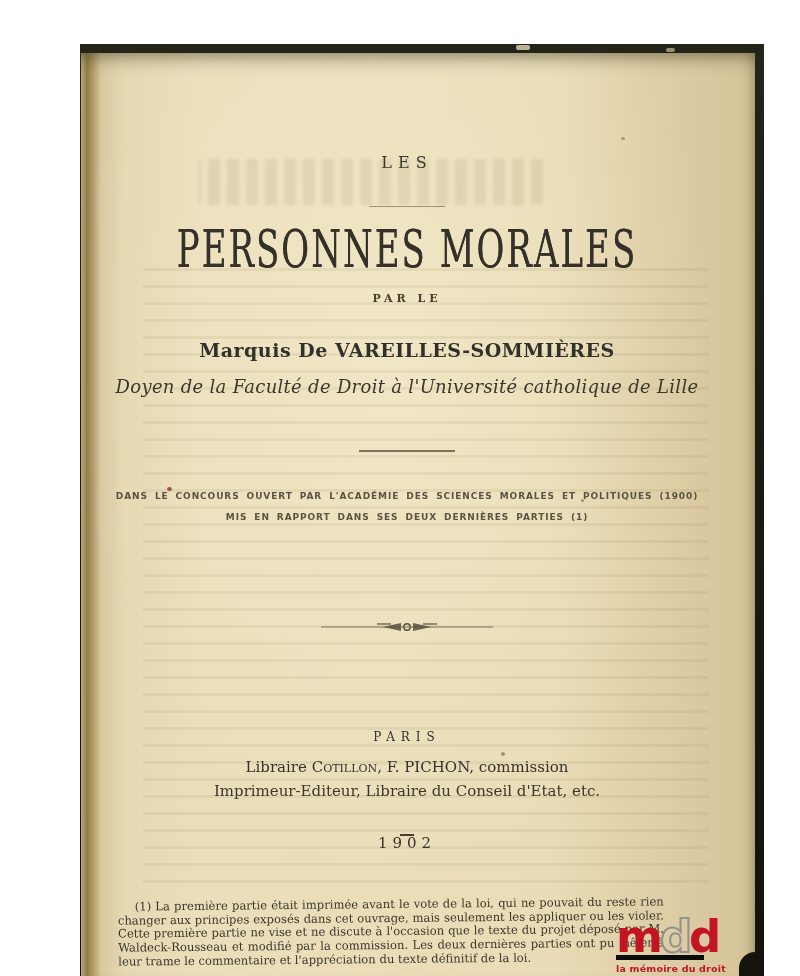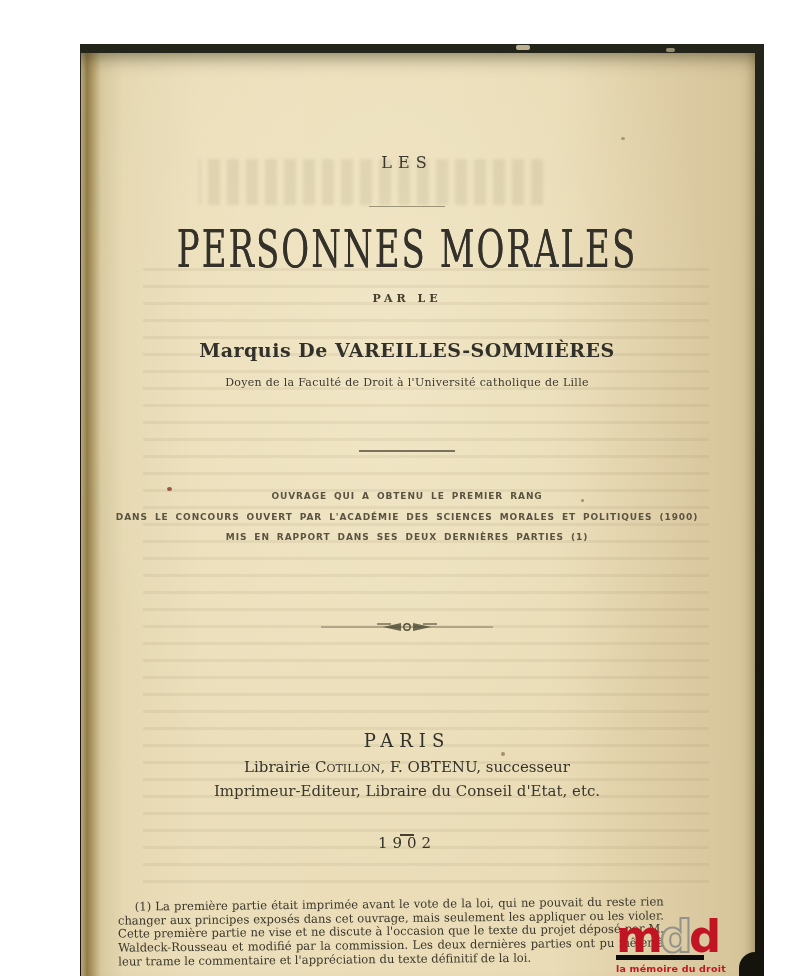--- a/index.html
+++ b/index.html
@@ -50,31 +50,31 @@
   .series-rule{top:139px;}
   .series-rule span{display:inline-block;width:76px;border-top:1px solid rgba(92,84,60,.55);}
   .title{top:168px;}
   .title span{
     display:inline-block;font-size:34px;letter-spacing:2px;color:#34312a;
     transform:scaleY(1.55);transform-origin:50% 18%;
     text-shadow:0 0 .5px rgba(52,49,42,.8);
   }
   .byline{top:239px;font-size:11px;font-weight:bold;letter-spacing:4px;color:#46412f;}
   .author{top:286px;font-size:19px;font-weight:bold;letter-spacing:.5px;color:#32302a;}
-  .author-role{top:323px;font-size:11px;letter-spacing:.3px;color:#3b372c;}
+  .author-role{top:323px;font-size:18px;font-style:italic;letter-spacing:.3px;color:#3b372c;}
   .section-rule{top:384px;}
   .section-rule span{display:inline-block;width:96px;border-top:2px solid rgba(72,65,45,.70);}
   .award{
     top:433px;font-family:"DejaVu Sans", sans-serif;
     font-size:9px;font-weight:bold;letter-spacing:.9px;word-spacing:3px;
     line-height:20.5px;color:#5b5341;
   }
   .award sup{font-size:6.5px;}
   .ornament{top:566px;}
-  .city{top:677px;font-size:18px;letter-spacing:6px;color:#33312b;}
+  .city{top:677px;font-size:12px;letter-spacing:6px;color:#33312b;}
   .publisher{top:705px;font-size:15px;color:#35322b;}
   .publisher .sc{font-variant:small-caps;}
   .imprint-role{top:729px;font-size:15px;font-weight:normal;color:#3b372c;}
   .address{top:746px;font-size:15px;font-style:italic;font-weight:bold;letter-spacing:1px;color:#37342c;}
   .imprint-dash{top:768px;}
   .imprint-dash span{display:inline-block;width:14px;border-top:2px solid #45402f;}
   .year{top:781px;font-size:15px;letter-spacing:5px;color:#35322b;}
   .footnote{
     position:absolute;left:37px;width:546px;top:845px;
     font-size:11.6px;line-height:13.7px;text-align:justify;text-indent:17px;
@@ -115,39 +115,38 @@
 
     <div class="row author">Marquis De VAREILLES-SOMMIÈRES</div>
 
     <div class="row byline">PAR LE</div>
 
     <div class="row author-role">Doyen de la Faculté de Droit à l'Université catholique de Lille</div>
 
     <div class="row section-rule"><span></span></div>
 
     <div class="row award">
-      <div>OUVRAGE QUI A OBTENU LE PREMIER RANG</div>
       <div>DANS LE CONCOURS OUVERT PAR L'ACADÉMIE DES SCIENCES MORALES ET POLITIQUES (1900)</div>
       <div>MIS EN RAPPORT DANS SES DEUX DERNIÈRES PARTIES (1)</div>
     </div>
 
     <div class="row ornament">
       <svg width="172" height="16" viewBox="0 0 172 16">
         <line x1="0" y1="8" x2="172" y2="8" stroke="#5d5540" stroke-width="1" opacity=".75"></line>
         <path d="M62 8 L80 4 L80 12 Z" fill="#56503c" opacity=".85"></path>
         <path d="M110 8 L92 4 L92 12 Z" fill="#56503c" opacity=".85"></path>
         <circle cx="86" cy="8" r="3.2" fill="none" stroke="#56503c" stroke-width="1.4"></circle>
         <line x1="56" y1="5" x2="70" y2="5" stroke="#56503c" stroke-width="1.2"></line>
         <line x1="102" y1="5" x2="116" y2="5" stroke="#56503c" stroke-width="1.2"></line>
       </svg>
     </div>
 
     <div class="row city">PARIS</div>
 
-    <div class="row publisher"><span>Librairie </span><span class="sc">Cotillon</span><span>, F. OBTENU, successeur</span></div>
+    <div class="row publisher"><span>Libraire </span><span class="sc">Cotillon</span><span>, F. PICHON, commission</span></div>
 
     <div class="row imprint-role">Imprimeur-Editeur, Libraire du Conseil d'Etat, etc.</div>
 
 
     <div class="row imprint-dash"><span></span></div>
 
     <div class="row year">1902</div>
 
     <div class="footnote">(1) La première partie était imprimée avant le vote de la loi, qui ne pouvait du reste rien changer aux principes exposés dans cet ouvrage, mais seulement les appliquer ou les violer. Cette première partie ne vise et ne discute à l'occasion que le texte du projet déposé par M. Waldeck-Rousseau et modifié par la commission. Les deux dernières parties ont pu mêler à leur trame le commentaire et l'appréciation du texte définitif de la loi.</div>
 

